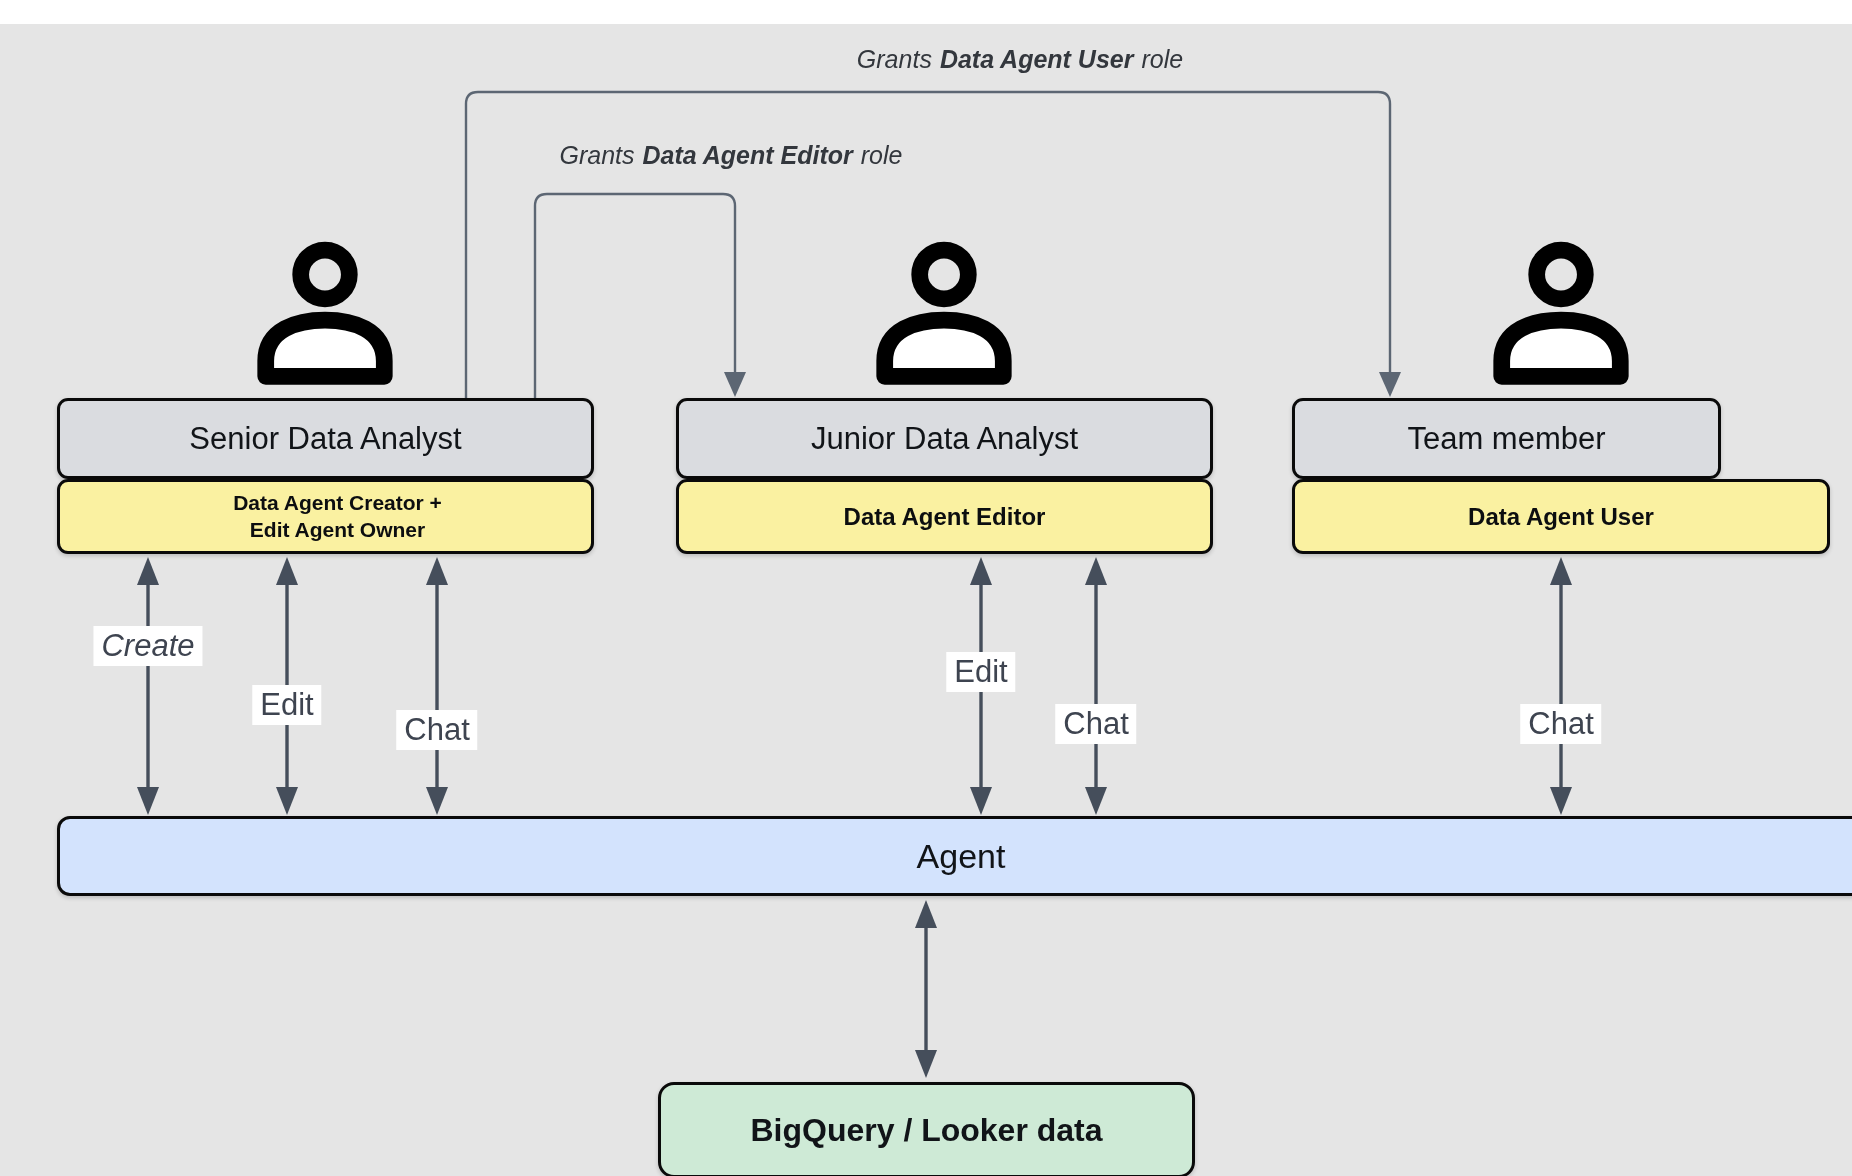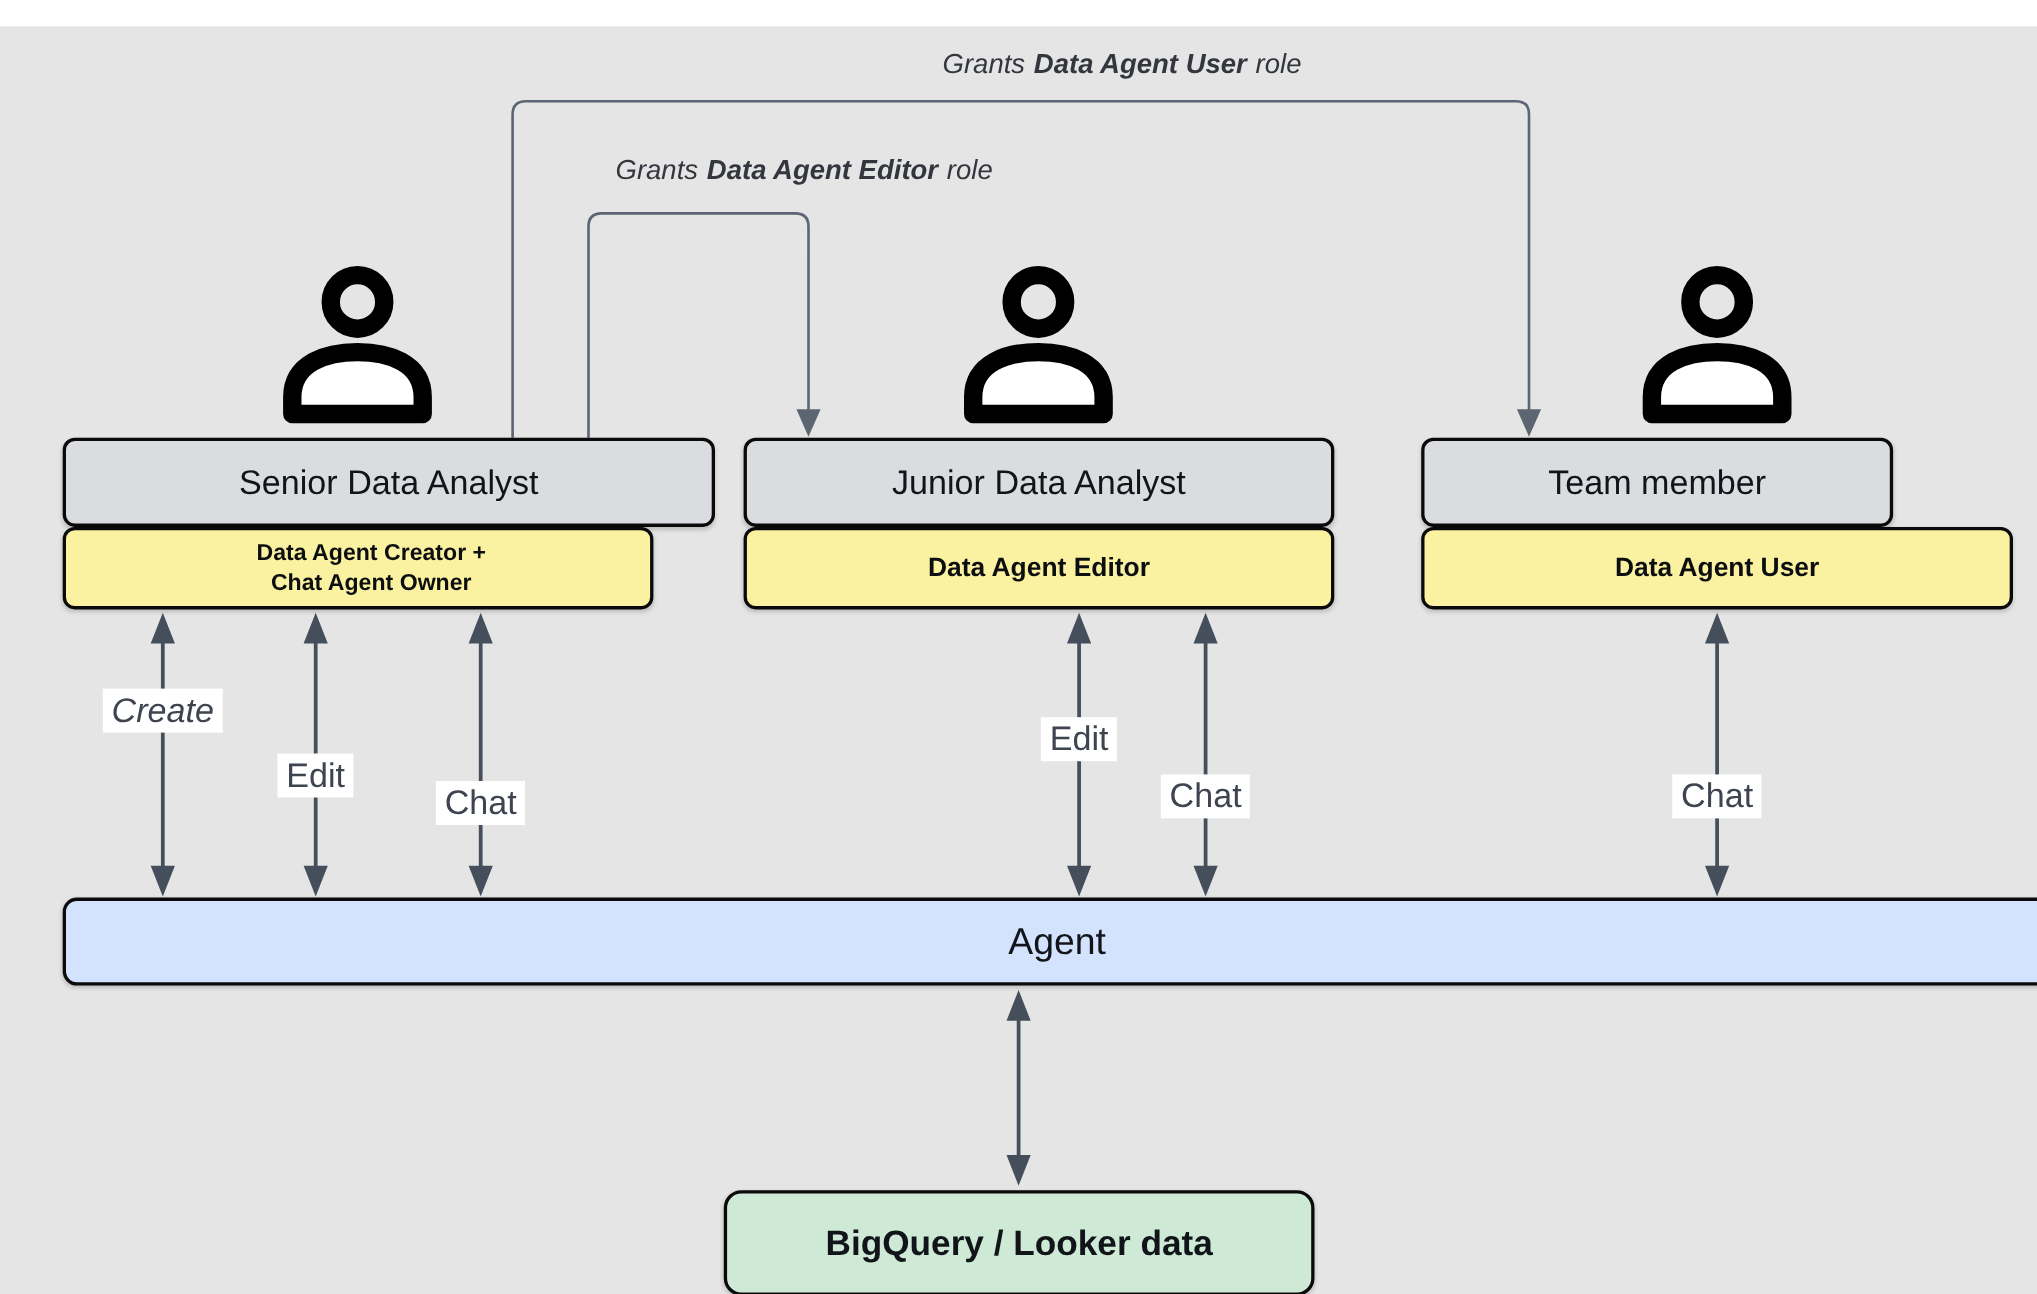--- a/index.html
+++ b/index.html
@@ -149,26 +149,26 @@
   </svg>
   <svg class="person-icon" style="left:868px; top:214px;" width="152" height="152" viewBox="0 0 100 100">
     <circle cx="50" cy="24" r="16" fill="none" stroke="#000" stroke-width="11"></circle>
     <path d="M 11 91 L 11 81 C 11 60 32 54 50 54 C 68 54 89 60 89 81 L 89 91 Z" fill="#fff" stroke="#000" stroke-width="11" stroke-linejoin="round"></path>
   </svg>
   <svg class="person-icon" style="left:1485px; top:214px;" width="152" height="152" viewBox="0 0 100 100">
     <circle cx="50" cy="24" r="16" fill="none" stroke="#000" stroke-width="11"></circle>
     <path d="M 11 91 L 11 81 C 11 60 32 54 50 54 C 68 54 89 60 89 81 L 89 91 Z" fill="#fff" stroke="#000" stroke-width="11" stroke-linejoin="round"></path>
   </svg>
 
-  <div class="box actor-box" style="left:57px; top:374px; width:593px; height:81px;">
+  <div class="box actor-box" style="left:57px; top:374px; width:537px; height:81px;">
     <span>Senior Data Analyst</span>
   </div>
   <div class="box role-box role-multi" style="left:57px; top:455px; width:537px; height:75px;padding-left:24px;">
     <span style="display:block;">Data Agent Creator +</span>
-    <span style="display:block;">Chat Agent Owner</span>
+    <span style="display:block;">Edit Agent Owner</span>
   </div>
 
   <div class="box actor-box" style="left:676px; top:374px; width:537px; height:81px;text-align:center;">
     <span>Junior Data Analyst</span>
   </div>
   <div class="box role-box role-single" style="left:676px; top:455px; width:537px; height:75px;">
     <span>Data Agent Editor</span>
   </div>
 
   <div class="box actor-box" style="left:1292px; top:374px; width:429px; height:81px;">

